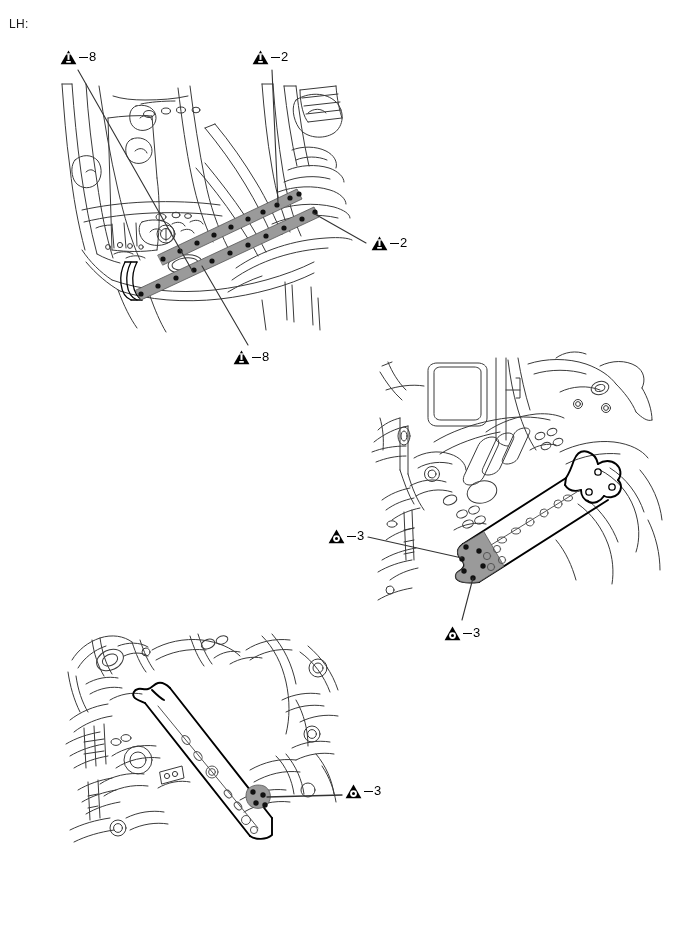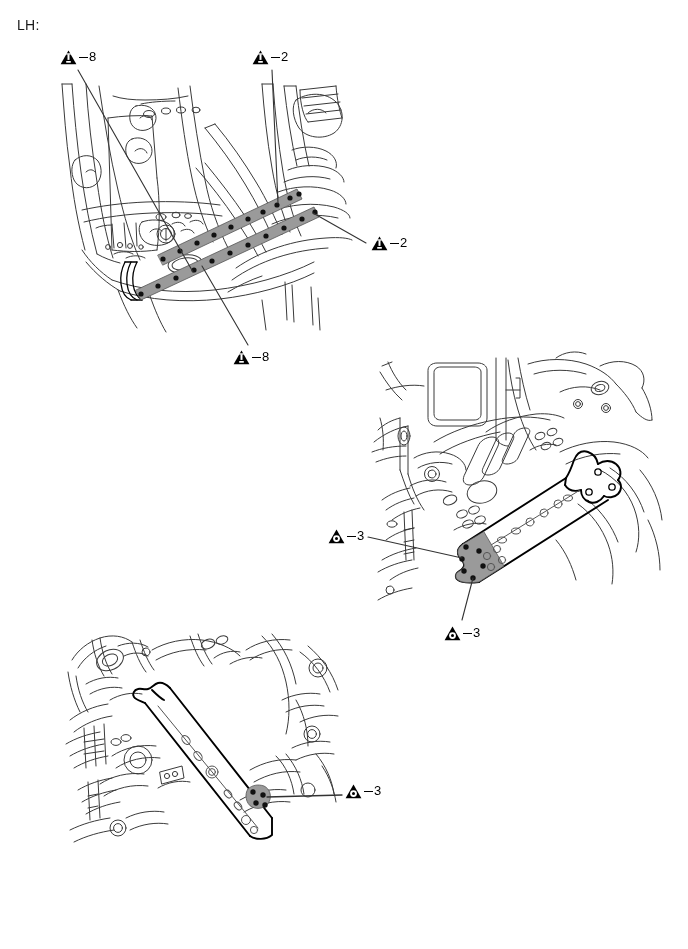--- a/index.html
+++ b/index.html
@@ -4,22 +4,22 @@
 <title>LH Body Panel Weld Diagram</title>
 <style>
   html,body{margin:0;padding:0;background:#ffffff;}
   body{
     width:688px;height:949px;position:relative;overflow:hidden;
     font-family:"Liberation Sans","DejaVu Sans",sans-serif;
     color:#000;
   }
   #sheet{position:absolute;inset:0;width:688px;height:949px;}
   #lh-label{
-    position:absolute;left:17px;top:18px;
-    font-size:14px;letter-spacing:.3px;line-height:1;
+    position:absolute;left:9px;top:18px;
+    font-size:12px;letter-spacing:.3px;line-height:1;
     color:#1a1a1a;white-space:nowrap;
   }
   .svg-layer{position:absolute;left:0;top:0;width:688px;height:949px;}
   .callout{position:absolute;display:flex;align-items:center;gap:0;white-space:nowrap;}
   .callout .mk{display:block;width:17px;height:15px;}
   .callout .dash{
     display:inline-block;width:9px;height:0;
     border-top:1.6px solid #000;margin:0 1px 0 2px;vertical-align:middle;
   }
   .callout .num{font-size:13px;line-height:1;color:#000;position:relative;top:-1px;}

